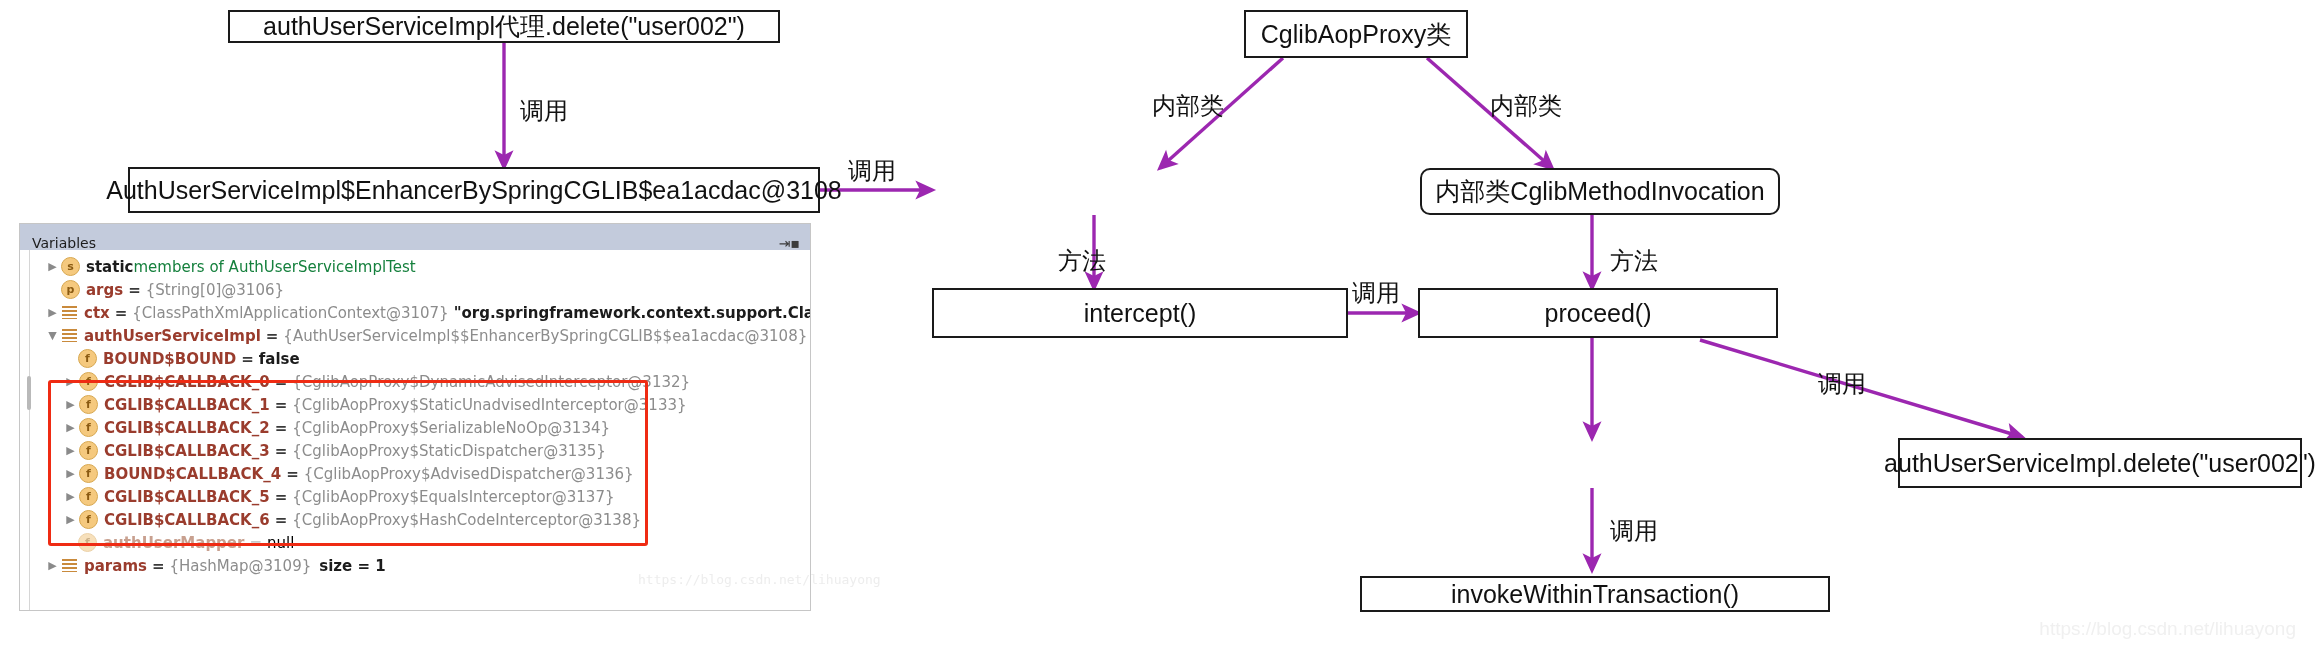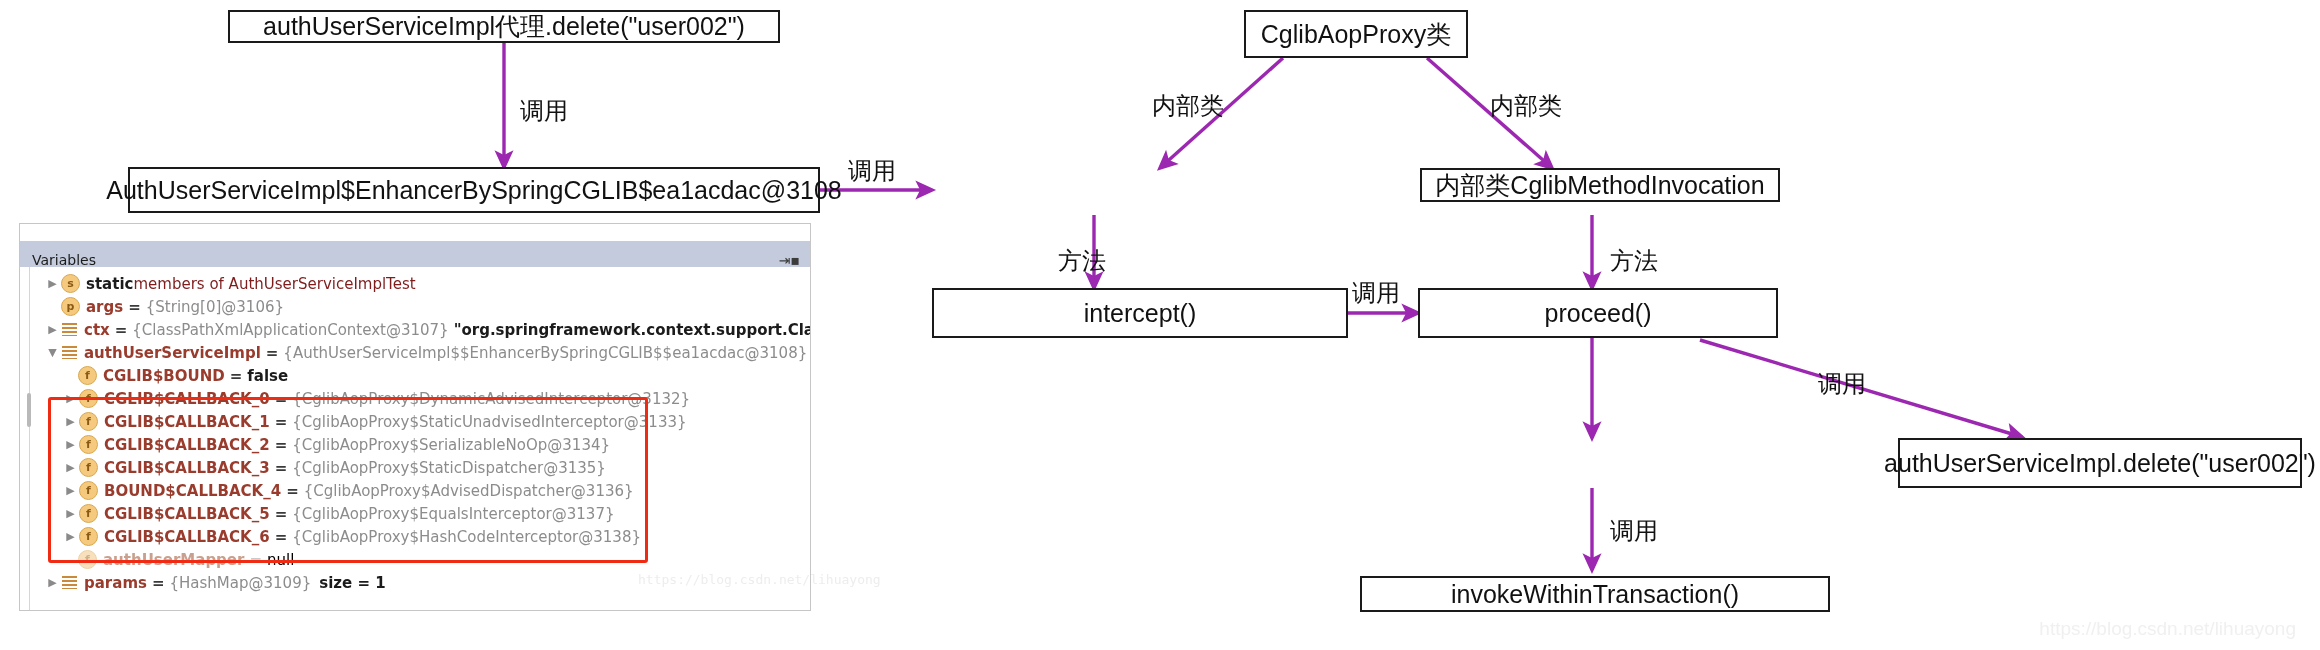--- a/index.html
+++ b/index.html
@@ -65,21 +65,20 @@
   #vars-header{
     height:26px;
     background:#c3cbdc;
     display:flex;
     align-items:center;
     justify-content:space-between;
     padding:12px 10px 0 12px;
     box-sizing:border-box;
     font-size:14px;
     color:#1c1c1c;
-    margin-top:17px;
   }
   #vars-header .hdr-icon{
     font-size:14px;
     color:#3c3c3c;
     line-height:1;
   }
   #vars-body{
     position:relative;
     height:360px;
     background:#ffffff;
@@ -148,21 +147,21 @@
       linear-gradient(#c98a3c 0 0) 0 0/100% 2px no-repeat,
       linear-gradient(#c98a3c 0 0) 0 4px/100% 2px no-repeat,
       linear-gradient(#c98a3c 0 0) 0 8px/100% 2px no-repeat,
       linear-gradient(#c98a3c 0 0) 0 12px/100% 2px no-repeat;
   }
   .vname{font-weight:bold;color:#9a3c2d;}
   .veq{color:#3a3a3a;margin:0 5px;font-weight:bold;}
   .vval{color:#8c8c8c;font-weight:normal;}
   .vval.dark{color:#1b1b1b;font-weight:bold;}
   .vstaticword{color:#1b1b1b;font-weight:bold;}
-  .vgrey{color:#7f1d1d;font-weight:normal;}
+  .vgrey{color:#15803d;font-weight:normal;}
   .vrow.faded{color:#bdbdbd;}
   .vrow.faded .vname{color:#c8a08f;}
   .vrow.faded .veq{color:#c9c9c9;}
   .vrow.faded .vval{color:#000000;}
   .vrow.faded .vbadge{background:#f7e0bb;border-color:#ecd2a8;color:#cbb089;}
 
   #callback-box{
     position:absolute;
     left:28px;
     top:130px;
@@ -228,21 +227,21 @@
     </g>
   </svg>
 
   <div class="node" style="left:228px;top:10px;width:552px;height:33px;">authUserServiceImpl代理.delete("user002")</div>
 
   <div class="node" style="left:128px;top:167px;width:692px;height:46px;">AuthUserServiceImpl$EnhancerBySpringCGLIB$ea1acdac@3108</div>
 
   <div class="node" style="left:1244px;top:10px;width:224px;height:48px;">CglibAopProxy类</div>
 
 
-  <div class="node" style="left:1420px;top:168px;width:360px;height:34px;">内部类CglibMethodInvocation</div>
+  <div class="node" style="left:1420px;top:168px;width:360px;height:47px;border-radius:10px;">内部类CglibMethodInvocation</div>
 
   <div class="node" style="left:932px;top:288px;width:416px;height:50px;">intercept()</div>
 
   <div class="node" style="left:1418px;top:288px;width:360px;height:50px;">proceed()</div>
 
 
   <div class="node" style="left:1360px;top:576px;width:470px;height:36px;">invokeWithinTransaction()</div>
 
   <div class="node" style="left:1898px;top:438px;width:404px;height:50px;">authUserServiceImpl.delete("user002")</div>
 
@@ -305,21 +304,21 @@
         <span class="twisty">▼</span>
         <span class="vbadge lines"></span>
         <span class="vname">authUserServiceImpl</span>
         <span class="veq">=</span>
         <span class="vval">{AuthUserServiceImpl$$EnhancerBySpringCGLIB$$ea1acdac@3108}</span>
 
       </div>
 
       <div class="vrow" style="padding-left:58px">
         <span class="vbadge">f</span>
-        <span class="vname">CGLIB$BOUND</span>
+        <span class="vname">BOUND$BOUND</span>
         <span class="veq">=</span>
         <span class="vval dark">false</span>
       </div>
 
       <div class="vrow" style="padding-left:42px">
         <span class="twisty">▶</span>
         <span class="vbadge">f</span>
         <span class="vname">CGLIB$CALLBACK_0</span>
         <span class="veq">=</span>
         <span class="vval">{CglibAopProxy$DynamicAdvisedInterceptor@3132}</span>

